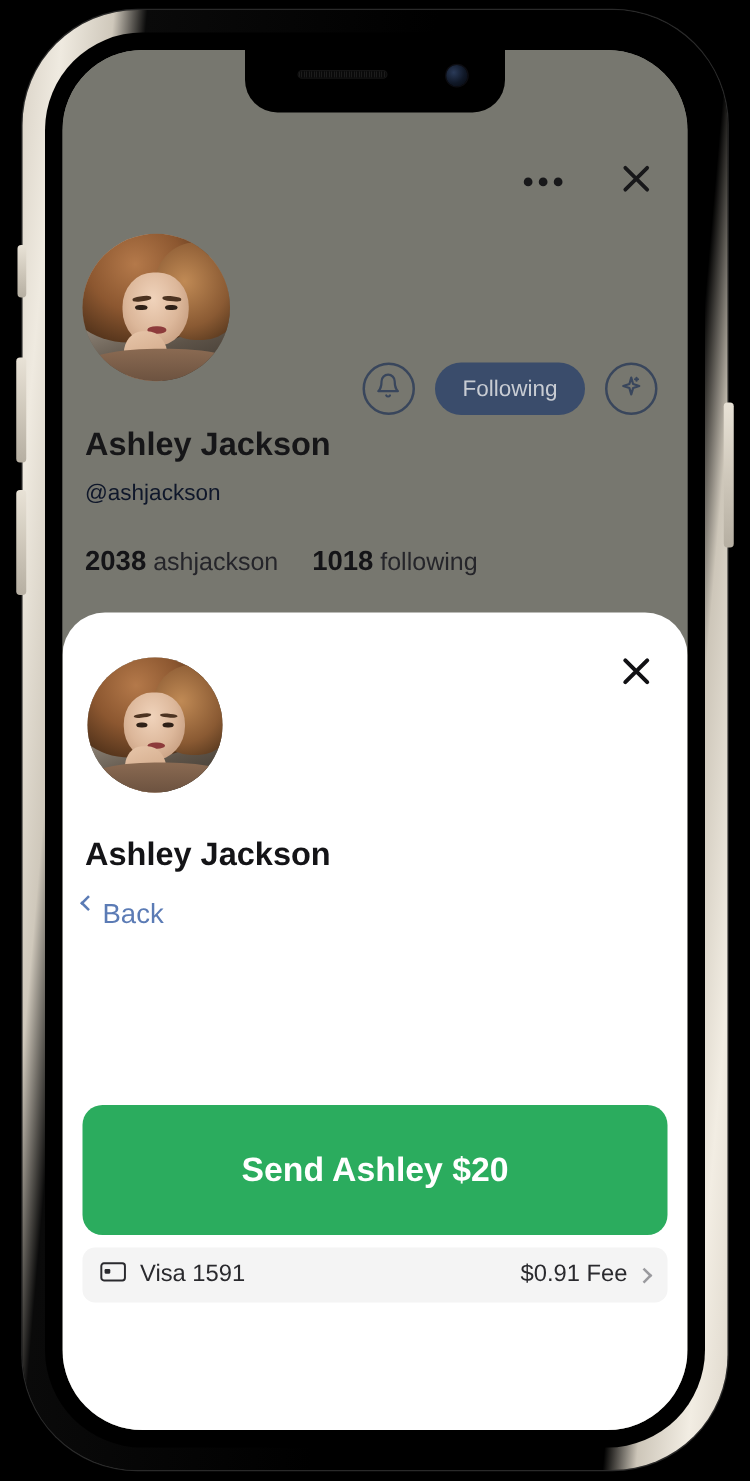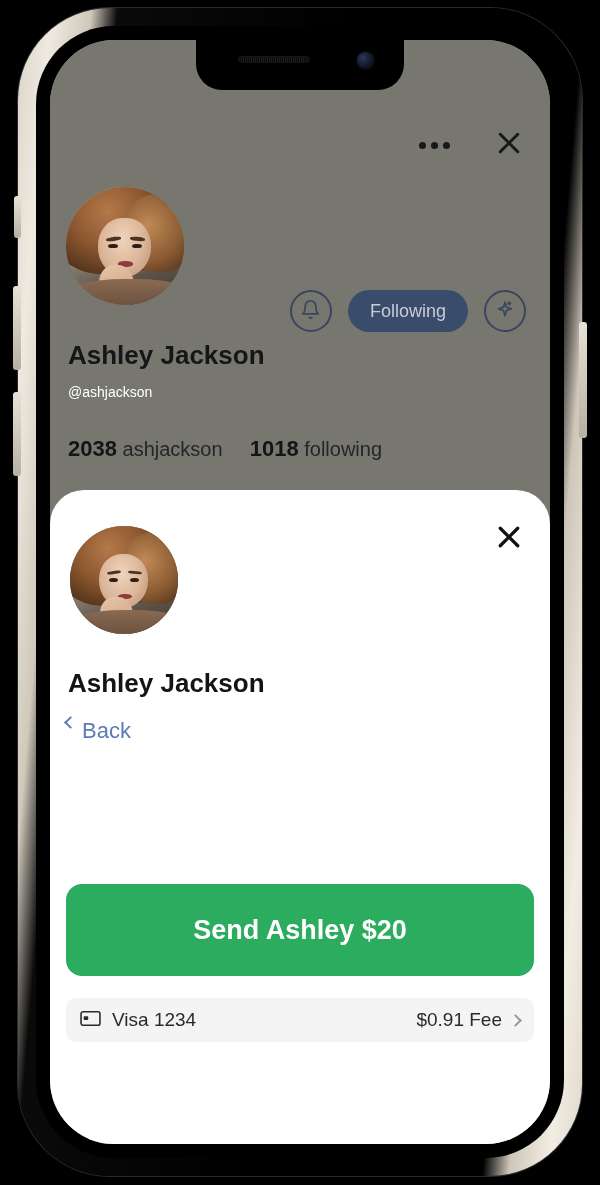--- a/index.html
+++ b/index.html
@@ -258,22 +258,22 @@
     position: absolute;
     left: 18px; top: 300px;
     font-size: 26px;
     font-weight: bold;
     color: #161618;
     z-index: 6;
   }
   .profile-handle {
     position: absolute;
     left: 18px; top: 344px;
-    font-size: 14px;
-    color: #ffffff;
+    font-size: 18px;
+    color: #0f172a;
     z-index: 6;
   }
   .profile-stats {
     position: absolute;
     left: 18px; top: 396px;
     font-size: 20px;
     color: #25252a;
     z-index: 6;
     white-space: nowrap;
   }
@@ -332,21 +332,21 @@
     border-left: 2.6px solid #5b7bb5;
     border-bottom: 2.6px solid #5b7bb5;
     transform: rotate(45deg);
     margin-bottom: 1px;
   }
 
   .send-btn {
     position: absolute;
     left: 16px; right: 16px;
     top: 394px;
-    height: 92px;
+    height: 104px;
     border-radius: 16px;
     background: #2bac5e;
     color: #ffffff;
     font-size: 27px;
     font-weight: bold;
     display: flex;
     align-items: center;
     justify-content: center;
     border: none;
     font-family: "Liberation Sans", sans-serif;
@@ -496,21 +496,21 @@
       <button class="send-btn">Send Ashley $20</button>
 
       <div class="pay-row">
         <div class="pay-left">
           <span>
             <svg width="21" height="17" viewBox="0 0 24 18" fill="none" stroke="#2a2a2e" stroke-width="1.8">
               <rect x="1.2" y="1.2" width="21.6" height="15.6" rx="2.4"></rect>
               <rect x="4.2" y="6.4" width="5.2" height="4.2" rx="1" fill="#2a2a2e" stroke="none"></rect>
             </svg>
           </span>
-          <span class="pay-label">Visa 1234</span>
+          <span class="pay-label">Visa 1591</span>
         </div>
         <div class="pay-right">
           <span class="pay-fee">$0.91 Fee</span>
           <span class="chev-right"></span>
         </div>
       </div>
     </div>
 
     <div class="status-bar">
       <div class="status-time">9:41</div>

